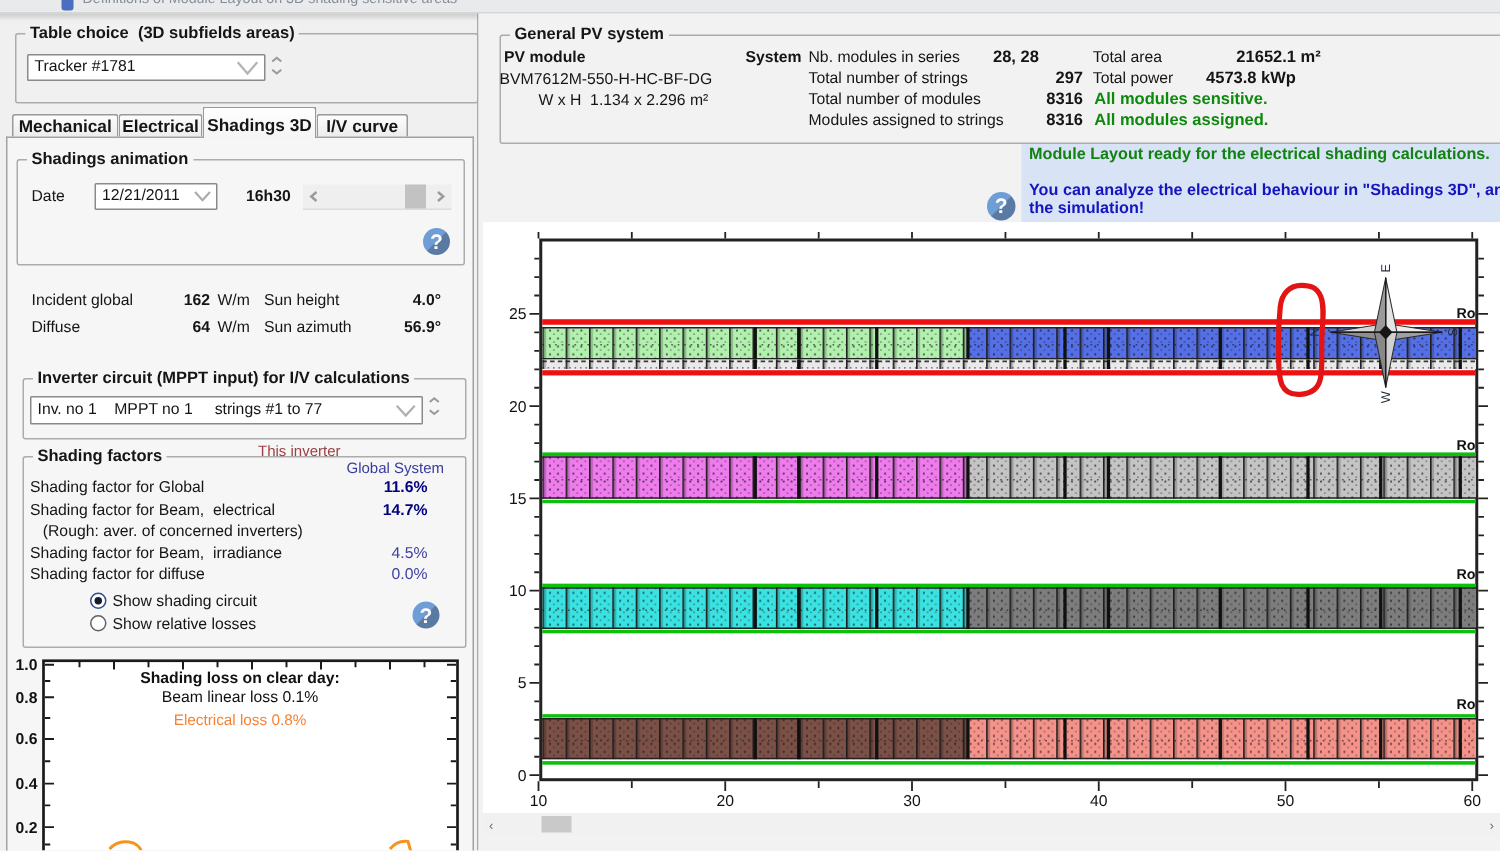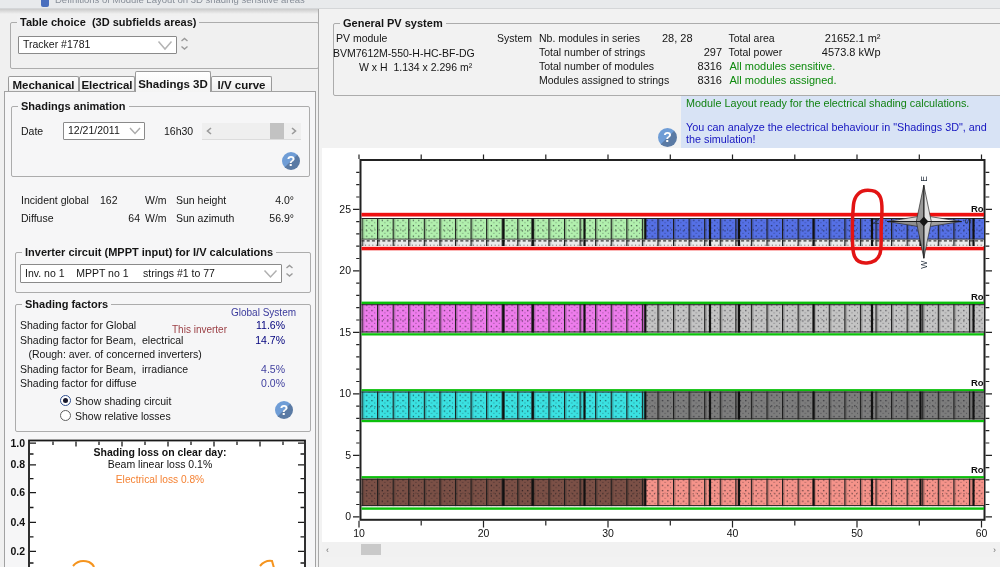--- a/index.html
+++ b/index.html
@@ -1,16 +1,16 @@
 <!DOCTYPE html>
 <html><head><meta charset="utf-8"><style>
 html,body{margin:0;padding:0}
 #page{position:relative;width:1000px;height:567px;background:#f0f0f0;font-family:"Liberation Sans",sans-serif;font-size:10.5px;color:#151515;overflow:hidden}
 .ab{position:absolute}
-.b{font-weight:normal}
+.b{font-weight:bold}
 .nv{color:#00007d}
 .nowrap{white-space:nowrap}
 .grp{position:absolute;border:1px solid #acacac;border-radius:2px}
 .glb{position:absolute;top:-7px;left:6px;background:#f6f6f7;padding:0 3px;font-weight:bold;white-space:nowrap;font-size:11px}
 .combo{position:absolute;background:#fff;border:1px solid #8a8a8a;border-radius:1px}
 .combo .tx{position:absolute;left:4px;top:1px;white-space:nowrap}
 .chev{position:absolute;right:3px;top:4px;width:13px;height:9px}
 .spin{position:absolute;width:13px;height:17px}
 .spin>div{position:absolute;left:0;width:13px;height:8px}
 .help{position:absolute;border-radius:50%;background:linear-gradient(135deg,#6f9dd6 0%,#6f9dd6 48%,#5a7aa4 52%,#5a7aa4 100%);color:#fdfdfd;font-weight:bold;text-align:center;font-size:14px}
@@ -73,21 +73,21 @@
       </svg>
   <svg class="ab" style="right:4px;top:4px" width="6" height="8" viewBox="0 0 6 8">
         <path d="M1 1 L4.5 4 L1 7" fill="none" stroke="#9a9a9a" stroke-width="1.6"></path>
       </svg>
   <div class="ab" style="left:68px;top:0;width:13.5px;height:16px;background:#c2c2c2"></div>
 </div>
 
 <div class="help" style="left:282px;top:152px;width:18px;height:18px;line-height:18px;z-index:5">?</div>
 
 <div class="ab" style="left:21px;top:193.5px;z-index:5">Incident global</div>
-<div class="ab b" style="left:100px;top:193.5px;width:40px;z-index:5">162</div>
+<div class="ab b" style="left:100px;top:193.5px;width:40px;text-align:right;z-index:5">162</div>
 <div class="ab" style="left:145px;top:193.5px;z-index:5">W/m</div>
 <div class="ab" style="left:176px;top:193.5px;z-index:5">Sun height</div>
 <div class="ab b" style="left:244px;top:193.5px;width:50px;text-align:right;z-index:5">4.0°</div>
 <div class="ab" style="left:21px;top:211.5px;z-index:5">Diffuse</div>
 <div class="ab b" style="left:100px;top:211.5px;width:40px;text-align:right;z-index:5">64</div>
 <div class="ab" style="left:145px;top:211.5px;z-index:5">W/m</div>
 <div class="ab" style="left:176px;top:211.5px;z-index:5">Sun azimuth</div>
 <div class="ab b" style="left:244px;top:211.5px;width:50px;text-align:right;z-index:5">56.9°</div>
 
 <div class="grp" style="left:15px;top:252px;width:294px;height:39px;z-index:4">
@@ -108,21 +108,21 @@
   <div style="top:8px">
         <svg width="11" height="6" viewBox="0 0 11 6" style="display:block;margin-top:0.5px">
           <path d="M2.5 1.5 L5.5 4 L8.5 1.5" fill="none" stroke="#9a9a9a" stroke-width="1.4"></path>
         </svg>
       </div>
 </div>
 
 <div class="grp" style="left:15px;top:304px;width:294px;height:126px;z-index:4">
   <span class="glb">Shading factors</span>
 </div>
-<div class="ab" style="left:172px;top:324px;color:#9c4046;z-index:5;font-size:10px">This inverter</div>
+<div class="ab" style="left:172px;top:296px;color:#9c4046;z-index:5;font-size:10px">This inverter</div>
 <div class="ab" style="left:231px;top:307px;color:#3a3a9c;z-index:5;font-size:10px">Global System</div>
 <div class="ab" style="left:20px;top:319px;z-index:5">Shading factor for Global</div>
 <div class="ab b nv" style="left:235px;top:319px;width:50px;text-align:right;z-index:5">11.6%</div>
 <div class="ab" style="left:20px;top:333.5px;z-index:5">Shading factor for Beam,&nbsp; electrical</div>
 <div class="ab b nv" style="left:235px;top:333.5px;width:50px;text-align:right;z-index:5">14.7%</div>
 <div class="ab" style="left:28.5px;top:348px;z-index:5">(Rough: aver. of concerned inverters)</div>
 <div class="ab" style="left:20px;top:362.5px;z-index:5">Shading factor for Beam,&nbsp; irradiance</div>
 <div class="ab" style="left:235px;top:362.5px;width:50px;text-align:right;z-index:5;color:#3f3f9f">4.5%</div>
 <div class="ab" style="left:20px;top:377px;z-index:5">Shading factor for diffuse</div>
 <div class="ab" style="left:235px;top:377px;width:50px;text-align:right;z-index:5;color:#3f3f9f">0.0%</div>
@@ -165,21 +165,21 @@
 <div class="ab" style="left:539px;top:46px">Total number of strings</div>
 <div class="ab" style="left:539px;top:59.5px">Total number of modules</div>
 <div class="ab" style="left:539px;top:73.5px">Modules assigned to strings</div>
 <div class="ab b" style="left:662px;top:32px;width:60px;text-align:left;font-size:11px">28, 28</div>
 <div class="ab b" style="left:662px;top:46px;width:60px;text-align:right;font-size:11px">297</div>
 <div class="ab b" style="left:662px;top:59.5px;width:60px;text-align:right;font-size:11px">8316</div>
 <div class="ab b" style="left:662px;top:73.5px;width:60px;text-align:right;font-size:11px">8316</div>
 <div class="ab" style="left:728.5px;top:32px">Total area</div>
 <div class="ab" style="left:728.5px;top:46px">Total power</div>
 <div class="ab b" style="left:787.5px;top:32px;width:93px;text-align:right;font-size:11px">21652.1 m²</div>
-<div class="ab b" style="left:787.5px;top:46px;width:93px;text-align:right;font-size:11px">4573.8 kWp</div>
+<div class="ab b" style="left:787.5px;top:46px;width:93px;text-align:center;font-size:11px">4573.8 kWp</div>
 <div class="ab b" style="left:729.5px;top:59.5px;color:#0d8a0d;font-size:11px">All modules sensitive.</div>
 <div class="ab b" style="left:729.5px;top:73.5px;color:#0d8a0d;font-size:11px">All modules assigned.</div>
 
 <div class="ab" style="left:681px;top:96px;width:319px;height:52px;background:#d8e3f5"></div>
 <div class="ab b nowrap" style="left:686px;top:97px;color:#128212;font-size:10.8px">Module Layout ready for the electrical shading calculations.</div>
 <div class="ab b nowrap" style="left:686px;top:121px;color:#1515c0;font-size:10.8px">You can analyze the electrical behaviour in "Shadings 3D", and</div>
 <div class="ab b nowrap" style="left:686px;top:133px;color:#1515c0;font-size:10.8px">the simulation!</div>
 <div class="help" style="left:658px;top:128px;width:19px;height:19px;line-height:19px">?</div>
 
 <div class="ab" style="left:322px;top:148px;width:678px;height:394px;background:#ffffff"></div>

